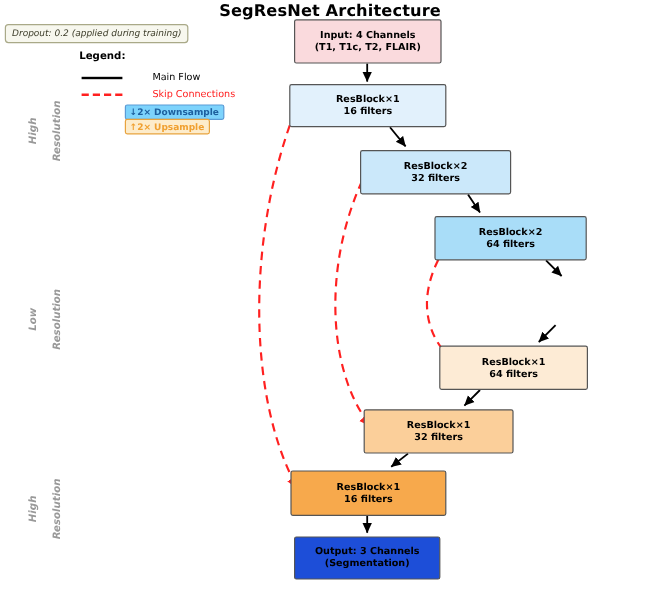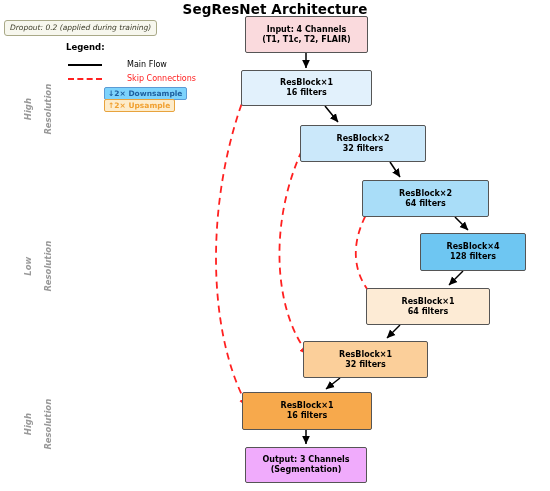--- a/index.html
+++ b/index.html
@@ -237,34 +237,30 @@
     <span class="l2">16 filters</span>
   </div>
   <div class="block" style="left: 300px; top: 125px; width: 126px; height: 37px; background: rgb(203, 232, 250); border-color: rgb(85, 85, 85);">
     <span class="l1">ResBlock×2</span>
     <span class="l2">32 filters</span>
   </div>
   <div class="block" style="left: 362px; top: 180px; width: 127px; height: 37px; background: rgb(169, 221, 248); border-color: rgb(85, 85, 85);">
     <span class="l1">ResBlock×2</span>
     <span class="l2">64 filters</span>
   </div>
-  <div class="block" style="left: 420px; top: 233px; width: 106px; height: 38px; background: rgb(110, 198, 242); border-color: rgb(85, 85, 85);">
-    <span class="l1">ResBlock×4</span>
-    <span class="l2">128 filters</span>
-  </div>
   <div class="block" style="left: 366px; top: 288px; width: 124px; height: 37px; background: rgb(253, 235, 213); border-color: rgb(85, 85, 85);">
     <span class="l1">ResBlock×1</span>
     <span class="l2">64 filters</span>
   </div>
   <div class="block" style="left: 303px; top: 341px; width: 125px; height: 37px; background: rgb(251, 207, 154); border-color: rgb(85, 85, 85);">
     <span class="l1">ResBlock×1</span>
     <span class="l2">32 filters</span>
   </div>
   <div class="block" style="left: 242px; top: 392px; width: 130px; height: 38px; background: rgb(247, 169, 76); border-color: rgb(85, 85, 85);">
     <span class="l1">ResBlock×1</span>
     <span class="l2">16 filters</span>
   </div>
-  <div class="block" style="left: 245px; top: 447px; width: 122px; height: 36px; background: #f0abfc; border-color: rgb(85, 85, 85);">
+  <div class="block" style="left: 245px; top: 447px; width: 122px; height: 36px; background: #1d4ed8; border-color: rgb(85, 85, 85);">
     <span class="l1">Output: 3 Channels</span>
     <span class="l2">(Segmentation)</span>
   </div>
 
 </div>
 
 </body></html>

